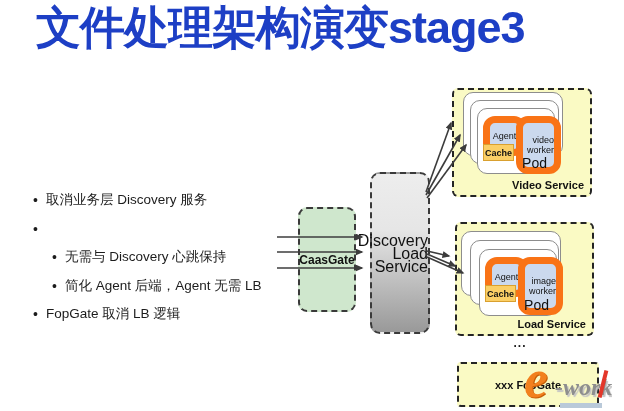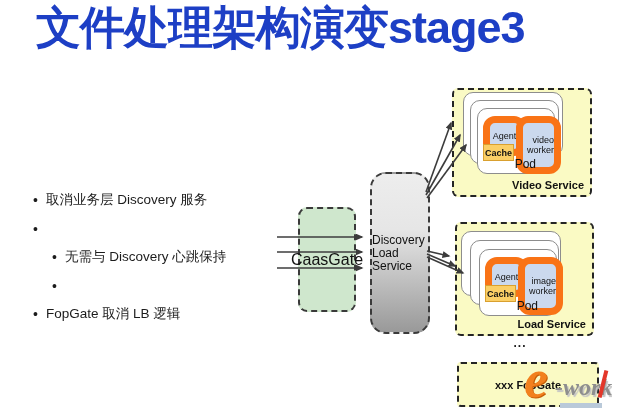--- a/index.html
+++ b/index.html
@@ -21,30 +21,30 @@
     font-size:13.5px; color:#1c1c1c; white-space:nowrap;
   }
   .bullet .dot { margin-right:8px; font-size:14px; line-height:1; }
   .bullet.l2 { padding-left:19px; }
 
   
   .gateway {
     position:absolute; left:298px; top:207px; width:54px; height:101px;
     background:#cfe7cd; border:2px dashed #3a3a3a; border-radius:9px;
     display:flex; align-items:center; justify-content:center;
-    font-size:16px; font-weight:400; color:#111;
+    font-size:12px; font-weight:700; color:#111;
   }
 
   
   .lb {
     position:absolute; left:370px; top:172px; width:56px; height:158px;
-    border:2px dashed #3a3a3a; border-radius:16px;
+    border:2px dashed #3a3a3a; border-radius:10px;
     background:linear-gradient(180deg,#ededed 0%,#e6e6e6 35%,#999999 100%);
-    display:flex; flex-direction:column; align-items:flex-start; justify-content:center;
-    font-size:12px; color:#111; line-height:13px; text-align:center;
+    display:flex; flex-direction:column; align-items:flex-end; justify-content:center;
+    font-size:16px; color:#111; line-height:13px; text-align:center;
   }
 
   
   .service {
     position:absolute; background:#fafac4; border:2px dashed #242424; border-radius:6px;
   }
   .svc-video { left:452px; top:88px;  width:136px; height:105px; }
   .svc-image { left:455px; top:222px; width:135px; height:110px; }
   .service-label {
     position:absolute; right:6px; bottom:4px; font-size:11px; font-weight:700; color:#111;
@@ -65,21 +65,21 @@
     font-size:9px; color:#111; text-align:right;
   }
   .agent  { left:5px;  top:7px; width:29px; height:26px; }
   .worker { left:38px; top:7px; width:31px; height:44px; line-height:10px; }
   .cache {
     position:absolute; left:5px; top:35px; width:29px; height:15px;
     background:#fbcf66; border:1.5px solid #d9a02f; border-radius:0;
     display:flex; align-items:center; justify-content:center;
     font-size:9px; font-weight:700; color:#111;
   }
-  .pod-label { position:absolute; right:18px; bottom:2px; font-size:12px; color:#111; }
+  .pod-label { position:absolute; right:7px; bottom:2px; font-size:14px; color:#111; }
 
   
   .ellipsis { position:absolute; left:505px; top:336px; width:30px; text-align:center;
               font-size:12px; font-weight:700; letter-spacing:1px; }
   .xxx-service {
     position:absolute; left:457px; top:362px; width:138px; height:41px;
     background:#fafac4; border:2px dashed #242424; border-radius:4px;
     display:flex; align-items:center; justify-content:center;
     font-size:11px; font-weight:700; color:#111;
   }
@@ -119,20 +119,21 @@
     </div>
     <div class="bullet l1">
       <span class="dot">•</span>
     </div>
     <div class="bullet l2">
       <span class="dot">•</span>
       <span>无需与 Discovery 心跳保持</span>
     </div>
     <div class="bullet l2">
       <span class="dot">•</span>
+      <span>简化 Agent 后端，Agent 无需 LB</span>
     </div>
     <div class="bullet l1">
       <span class="dot">•</span>
       <span>FopGate 取消 LB 逻辑</span>
     </div>
   </div>
 
   <div class="gateway">
     <span>CaasGate</span>
   </div>

